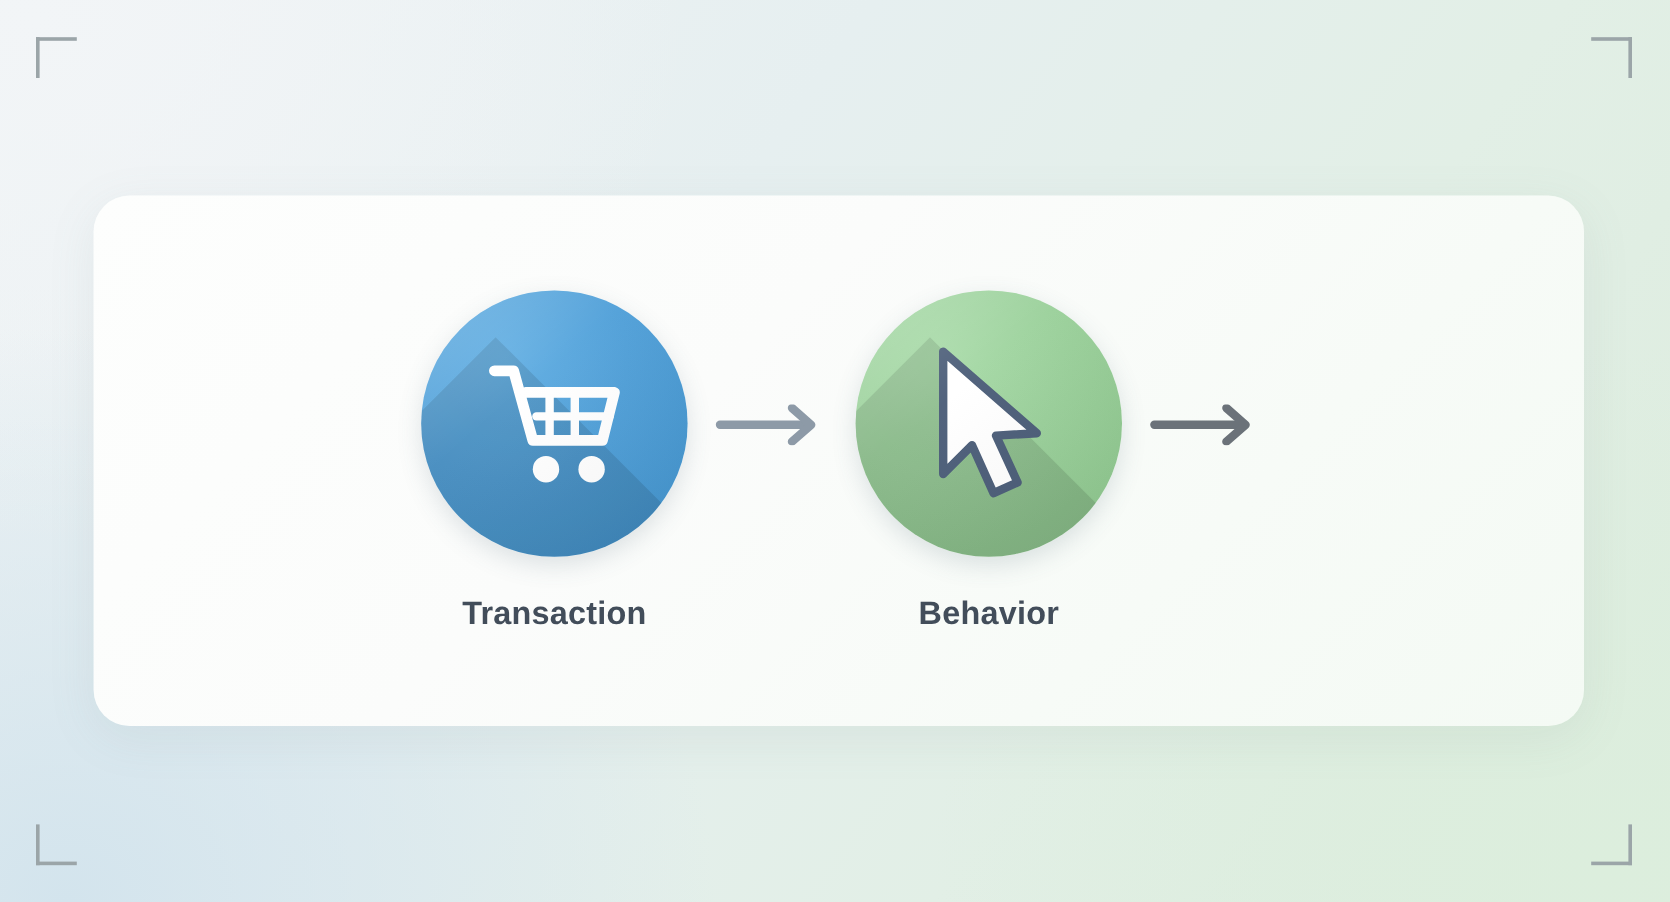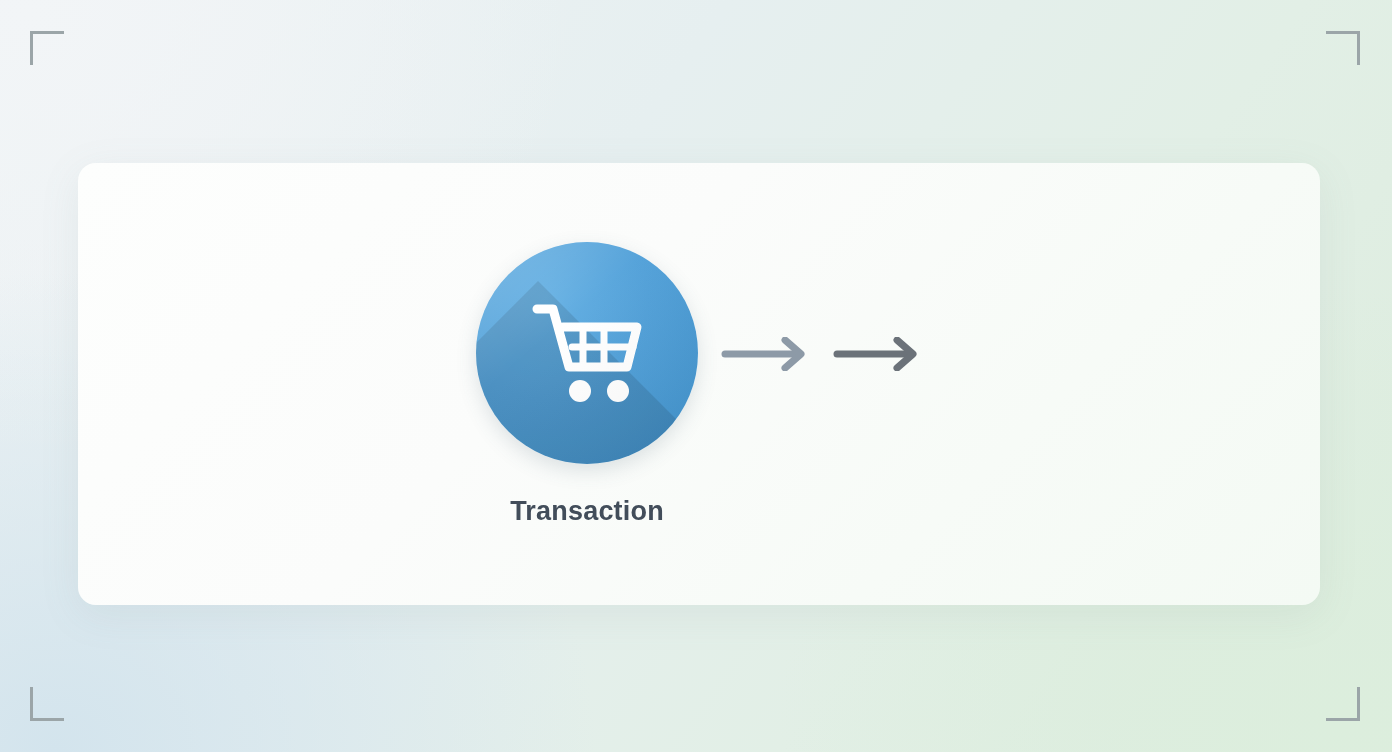--- a/index.html
+++ b/index.html
@@ -31,21 +31,21 @@
   .corner.tl { left:30px;   top:31px;    border-left-width:3px;  border-top-width:3px; }
   .corner.tr { right:32px;  top:31px;    border-right-width:3px; border-top-width:3px; }
   .corner.bl { left:30px;   bottom:31px; border-left-width:3px;  border-bottom-width:3px; }
   .corner.br { right:32px;  bottom:31px; border-right-width:3px; border-bottom-width:3px; }
 
   
   .card {
     position:absolute;
     left:78px; top:163px;
     width:1242px; height:442px;
-    border-radius:18px;
+    border-radius:30px;
     background:linear-gradient(135deg, #fdfefd 0%, #fbfcfb 40%, #f7fbf7 72%, #f4faf4 100%);
     box-shadow:0 10px 40px rgba(120,140,140,0.10);
     text-align:right;
   }
 
   .flow {
     position:absolute;
     inset:0;
     display:flex;
     align-items:center;
@@ -148,20 +148,29 @@
 
     <div class="arrow">
       <svg width="94" height="34" viewBox="0 0 94 34">
         <g fill="none" stroke="#8d9aa7" stroke-width="7" stroke-linecap="round" stroke-linejoin="round">
           <path d="M4 17 H78"></path>
           <path d="M64 3 L80 17 L64 31"></path>
         </g>
       </svg>
     </div>
 
+    <div class="step">
+      <div class="badge" style="background:radial-gradient(circle at 32% 26%, #a7daa7 0%, #9ad09a 45%, #8cc68c 100%);">
+        <span class="longshadow"></span>
+        <svg width="120" height="136" viewBox="0 0 120 136">
+          <path d="M22 8 L22 110 L46 86 L64 126 L84 117 L66 78 L100 76 Z" fill="#ffffff" stroke="#4b5d78" stroke-width="7" stroke-linejoin="round" stroke-linecap="round"></path>
+        </svg>
+      </div>
+      <div class="step-label">Behavior</div>
+    </div>
 
     <div class="arrow">
       <svg width="94" height="34" viewBox="0 0 94 34">
         <g fill="none" stroke="#6b7279" stroke-width="7" stroke-linecap="round" stroke-linejoin="round">
           <path d="M4 17 H78"></path>
           <path d="M64 3 L80 17 L64 31"></path>
         </g>
       </svg>
     </div>
 

